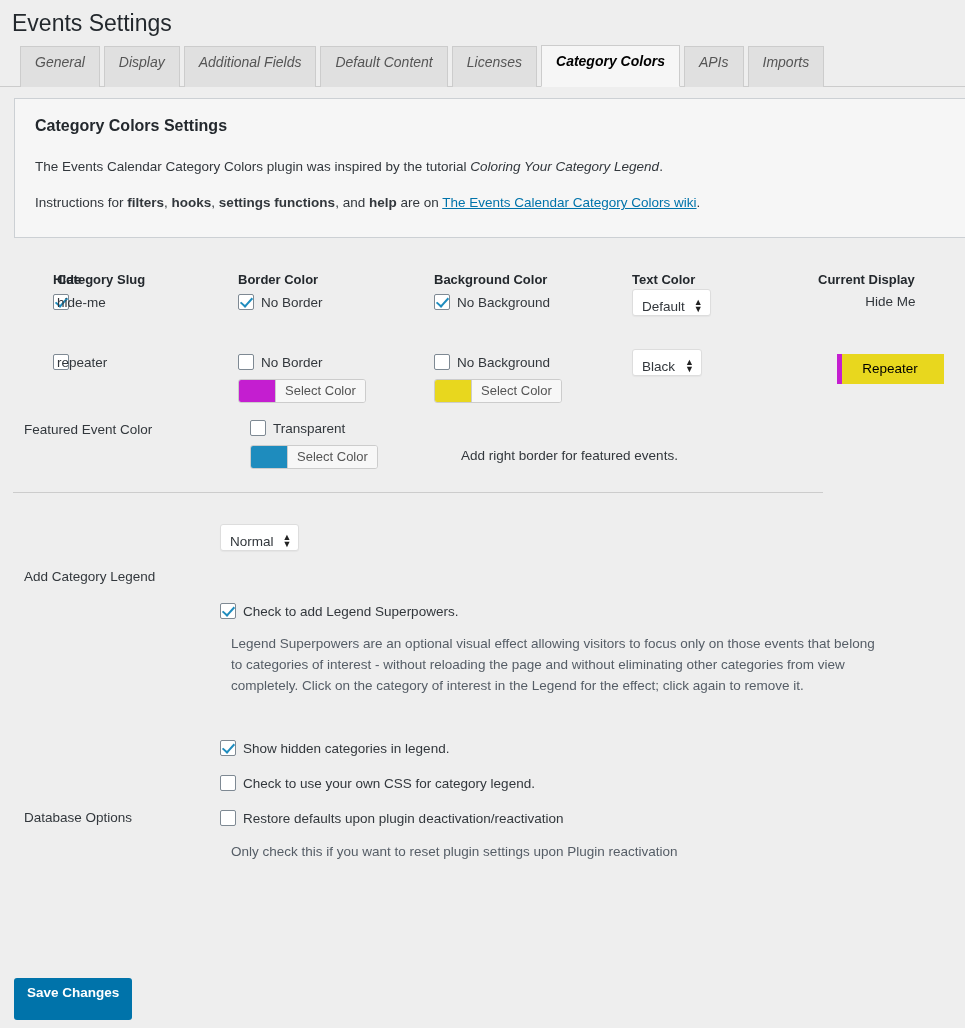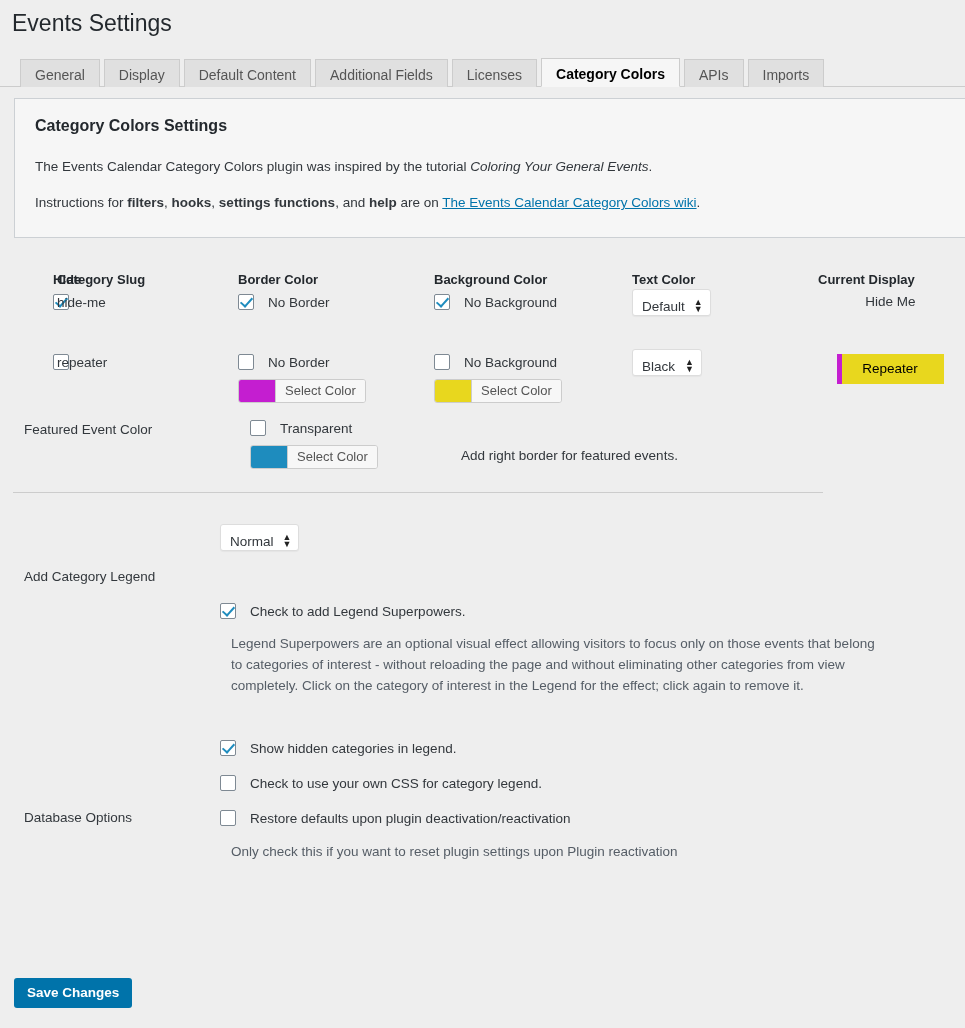--- a/index.html
+++ b/index.html
@@ -29,32 +29,33 @@
   .tab-bar {
     display: flex;
     align-items: flex-end;
     padding-left: 20px;
     margin-top: 10px;
     border-bottom: 1px solid #ccc;
     height: 34px;
   }
   .tab {
     display: block;
-    padding: 7px 14px 3px 14px;
+    padding: 7px 14px 16px 14px;
     margin-right: 4px;
     font-size: 14px;
     line-height: 17px;
     background: #e0e0e0;
     border: 1px solid #ccc;
     border-bottom: none;
     color: #555;
     text-decoration: none;
     white-space: nowrap;
     position: relative;
     top: 1px;
+    font-style: italic;
   }
   .tab.active {
     background: #f6f6f6;
     color: #000;
     font-weight: bold;
     border-bottom: 1px solid #f6f6f6;
   }
 
   
   .info-panel {
@@ -122,21 +123,21 @@
     content: "";
     position: absolute;
     left: 4px;
     top: 0px;
     width: 5px;
     height: 10px;
     border: solid #1e8cbe;
     border-width: 0 2.5px 2.5px 0;
     transform: rotate(42deg);
   }
-  .cb-row { display: flex; align-items: flex-start; gap: 14px; }
+  .cb-row { display: flex; align-items: flex-start; gap: 7px; }
   .cb-label { font-size: 13.5px; line-height: 17px; color: #32373c; }
 
   
   .picker {
     display: inline-flex;
     align-items: stretch;
     height: 24px;
     border: 1px solid #ccc;
     background: #f7f7f7;
     border-radius: 3px;
@@ -226,47 +227,47 @@
 
   
   .save-btn {
     position: absolute;
     left: 14px;
     top: 978px;
     background: #0073aa;
     color: #fff;
     font-size: 13.5px;
     font-weight: bold;
-    padding: 7px 13px 8px 13px;
+    padding: 7px 13px 20px 13px;
     border: none;
     border-radius: 3px;
     cursor: pointer;
     font-family: "Liberation Sans", sans-serif;
   }
 </style>
 </head>
 <body>
 
 <h1 class="page-title">Events Settings</h1>
 
 <nav class="tab-bar" id="tab-bar">
     <a href="#" class="tab">General</a>
     <a href="#" class="tab">Display</a>
+    <a href="#" class="tab">Additional Fields</a>
     <a href="#" class="tab">Default Content</a>
-    <a href="#" class="tab">Additional Fields</a>
     <a href="#" class="tab">Licenses</a>
     <a href="#" class="tab active">Category Colors</a>
     <a href="#" class="tab">APIs</a>
     <a href="#" class="tab">Imports</a>
   </nav>
 
 <section class="info-panel">
   <h2>Category Colors Settings</h2>
   <p>
-    <span>The Events Calendar Category Colors plugin was inspired by the tutorial </span><em>Coloring Your General Events</em><span>.</span>
+    <span>The Events Calendar Category Colors plugin was inspired by the tutorial </span><em>Coloring Your Category Legend</em><span>.</span>
   </p>
   <p>
     <span>Instructions for </span><b>filters</b><span>, </span><b>hooks</b><span>, </span><b>settings functions</b><span>, and </span><b>help</b><span> are on </span><a href="#">The Events Calendar Category Colors wiki</a><span>.</span>
   </p>
 </section>
 
 <div class="settings-table">
   <div class="thead">
     <div class="th col-hide">Hide</div>
     <div class="th col-slug">Category Slug</div>

